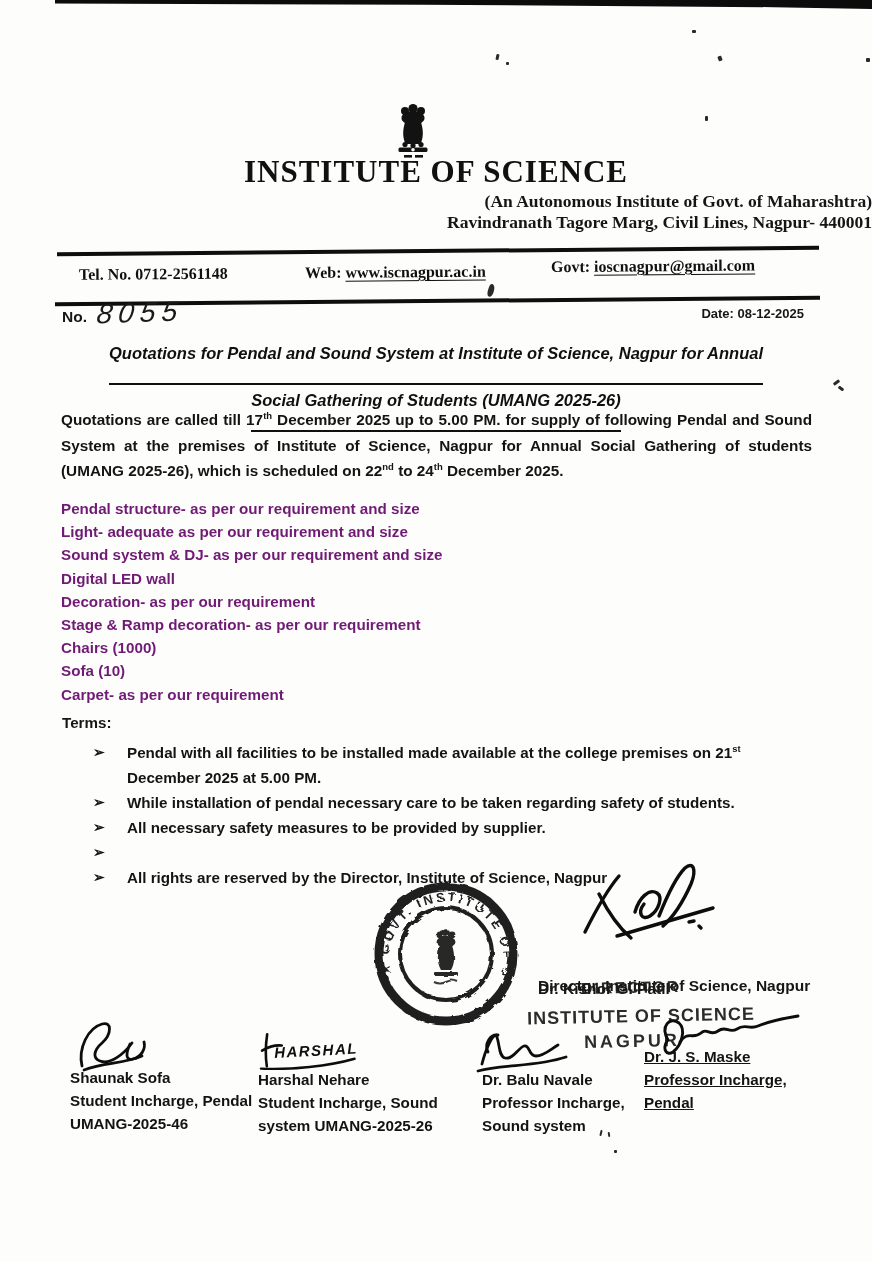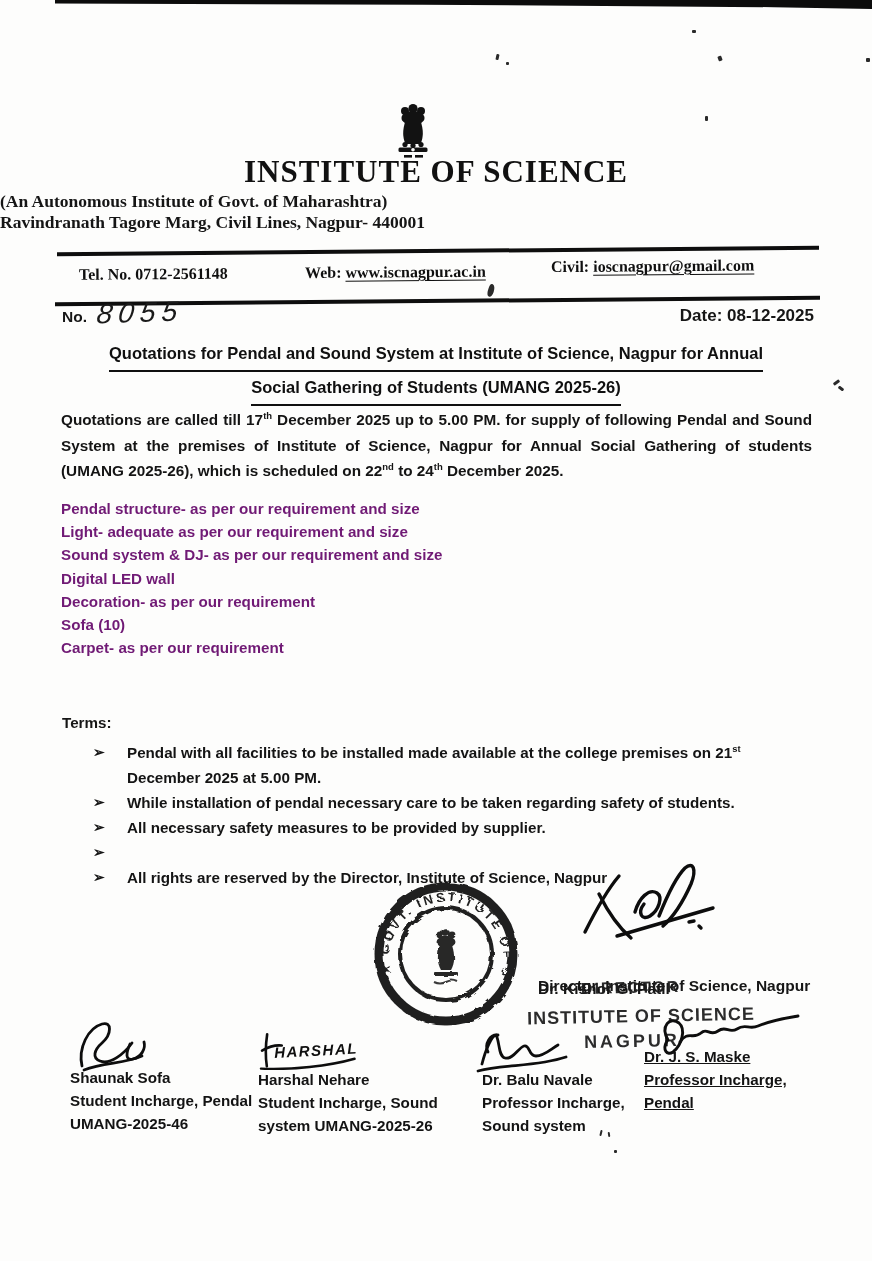--- a/index.html
+++ b/index.html
@@ -22,21 +22,21 @@
   }
 
   
   .emblem { left:392px; top:103px; width:42px; height:58px; }
   .inst-name {
     left:0; top:154px; width:100%; text-align:center;
     font-family:"Liberation Serif", serif;
     font-size:31px; font-weight:600; letter-spacing:1px; color:#111;
   }
   .hdr-sub {
-    left:0; width:100%; text-align:left;
+    left:0; width:100%; text-align:right;
     font-family:"Liberation Serif", serif;
     font-size:17.5px; font-weight:600; color:#151515;
   }
   .sub1 { top:191px; }
   .sub2 { top:212px; }
 
   .rule { background:#0e0e0e; height:3.5px; transform:rotate(-0.5deg); }
   .rule1 { left:57px; top:249px; width:762px; }
   .rule2 { left:55px; top:299px; width:765px; }
 
@@ -50,28 +50,28 @@
   .c-web   { left:248px; }
   .c-email { left:494px; top:-4px; }
   .u { text-decoration:underline; text-underline-offset:3px; }
 
   .no-label { left:62px; top:308px; font-size:15.5px; font-weight:700; }
   .no-value {
     left:97px; top:297px;
     font-size:28px; font-style:italic; letter-spacing:6px;
     transform:skewX(-9deg) rotate(-2deg); font-weight:500; color:#1a1a1a;
   }
-  .date-label { right:58px; top:306px; font-size:17px; font-weight:700;padding-left:8px; }
+  .date-label { right:68px; top:306px; font-size:13px; font-weight:700;padding-left:8px; }
 
   
   .doc-title {
     left:70px; top:338px; width:732px; text-align:center;
     font-size:16.5px; font-weight:700; line-height:31px; color:#101010;
   }
-  .doc-title .tline { display:inline-block; border-bottom:2.5px solid #101010; padding-bottom:1px; }
+  .doc-title .tline { display:inline-block; border-bottom:2.5px solid #101010; padding-bottom:14px;font-style:italic; }
 
   
   .intro {
     left:61px; top:407px; width:751px;
     font-size:15.3px; line-height:25.5px; font-weight:600;
     text-align:justify; color:#141414;
   }
   .intro b, .rich b { font-weight:800; }
   .sup { font-size:0.62em; vertical-align:super; line-height:0; }
 
@@ -134,21 +134,21 @@
 
   <div class="abs inst-name">INSTITUTE OF SCIENCE</div>
   <div class="abs hdr-sub sub1">(An Autonomous Institute of Govt. of Maharashtra)</div>
   <div class="abs hdr-sub sub2">Ravindranath Tagore Marg, Civil Lines, Nagpur- 440001</div>
 
   <div class="abs rule rule1"></div>
 
   <div class="abs contact-row">
     <span class="contact c-tel">Tel. No. 0712-2561148</span>
     <span class="contact c-web"><span>Web: </span><span class="u">www.iscnagpur.ac.in</span></span>
-    <span class="contact c-email"><span>Civil: </span><span class="u">ioscnagpur@gmail.com</span></span>
+    <span class="contact c-email"><span>Govt: </span><span class="u">ioscnagpur@gmail.com</span></span>
   </div>
 
   <div class="abs rule rule2"></div>
 
   <span class="abs no-label">No.</span>
   <span class="abs no-value">8055</span>
   <span class="abs date-label">Date: 08-12-2025</span>
 
   <div class="abs doc-title">
     <span class="tline">Quotations for Pendal and Sound System at Institute of Science, Nagpur for Annual</span><br>
@@ -156,20 +156,22 @@
   </div>
 
   <p class="abs intro rich"><span>Quotations are called till 17</span><span class="sup">th</span><span> December 2025 up to 5.00 PM. for supply of following </span><b>Pendal and Sound System</b><span> at the premises of Institute of Science, Nagpur for Annual Social Gathering of students (UMANG 2025-26), which is scheduled on 22</span><span class="sup">nd</span><span> to 24</span><span class="sup">th</span><span> December 2025.</span></p>
 
   <div class="abs items">
     <div>Pendal structure- as per our requirement and size</div>
     <div>Light- adequate as per our requirement and size</div>
     <div>Sound system &amp; DJ- as per our requirement and size</div>
     <div>Digital LED wall</div>
     <div>Decoration- as per our requirement</div>
+    <div>Stage  &amp; Ramp decoration- as per our requirement</div>
+    <div>Chairs (1000)</div>
     <div>Sofa (10)</div>
     <div>Carpet- as per our requirement</div>
   </div>
 
   <div class="abs terms-label">Terms:</div>
   <ul class="abs terms">
     <li>
         <span class="marker">➢</span>
         <span class="term-text rich"><span>Pendal with all facilities to be installed made available at the college premises on 21</span><span class="sup">st</span><span> December 2025 at 5.00 PM.</span></span>
       </li>

